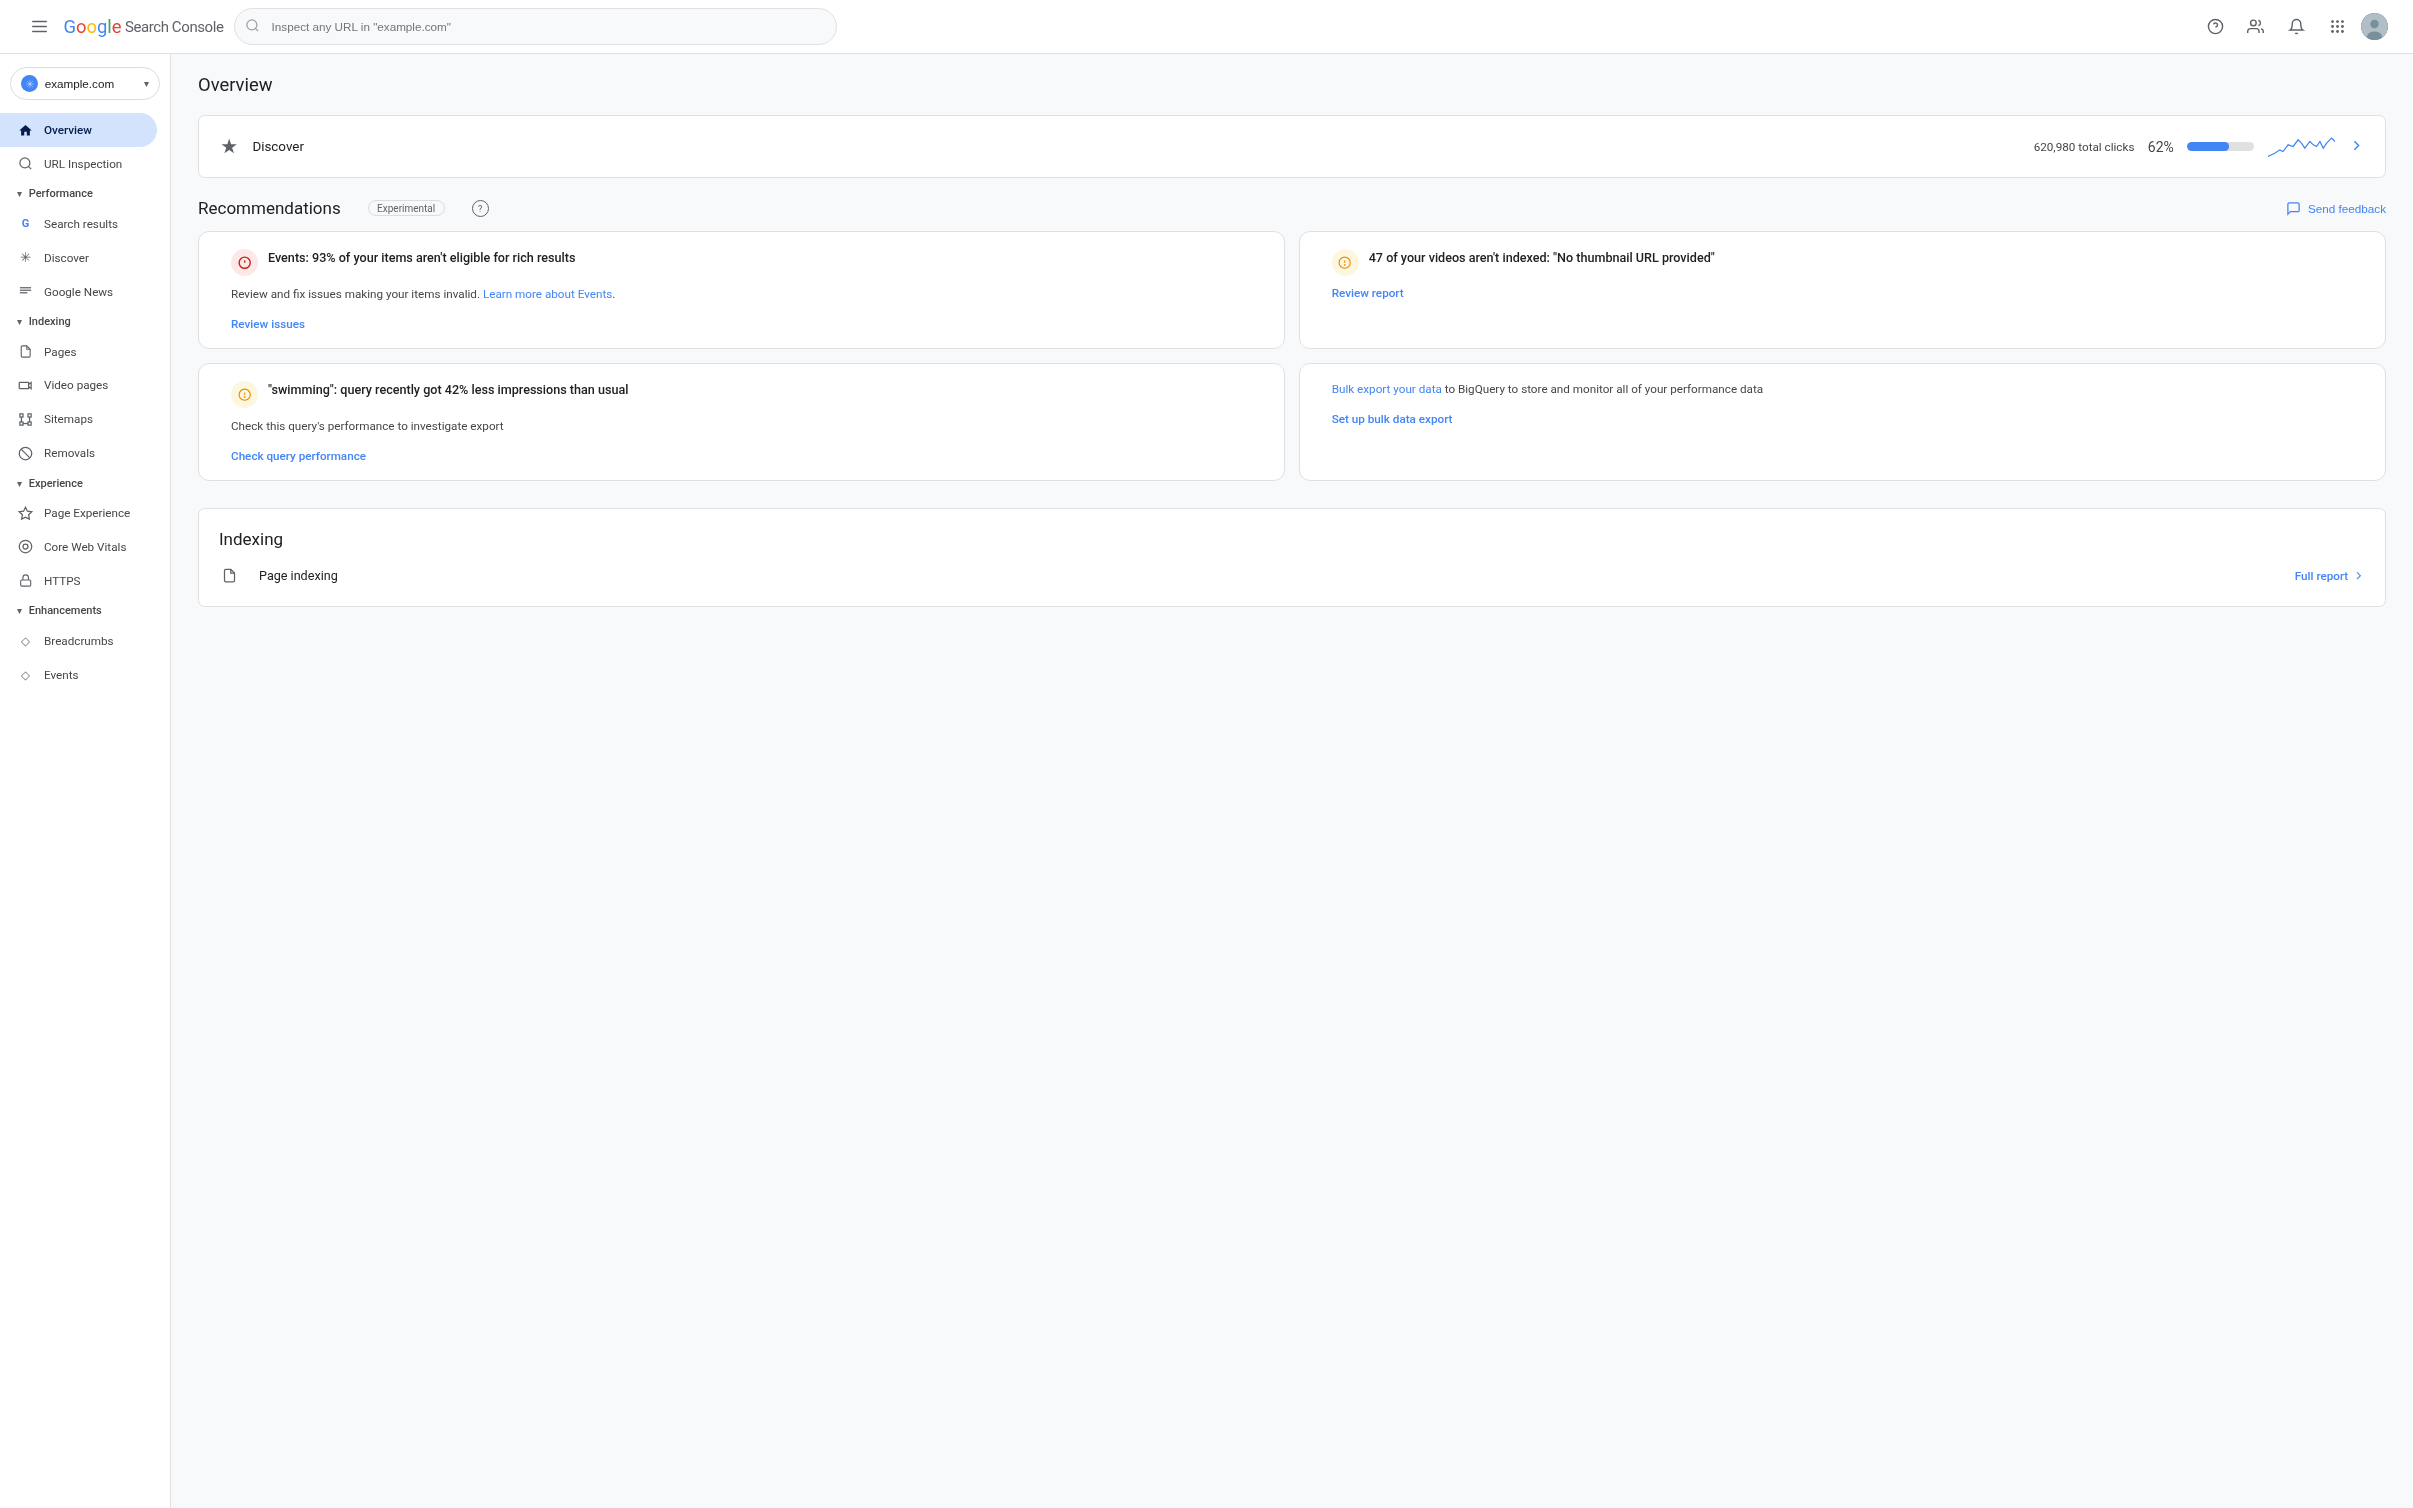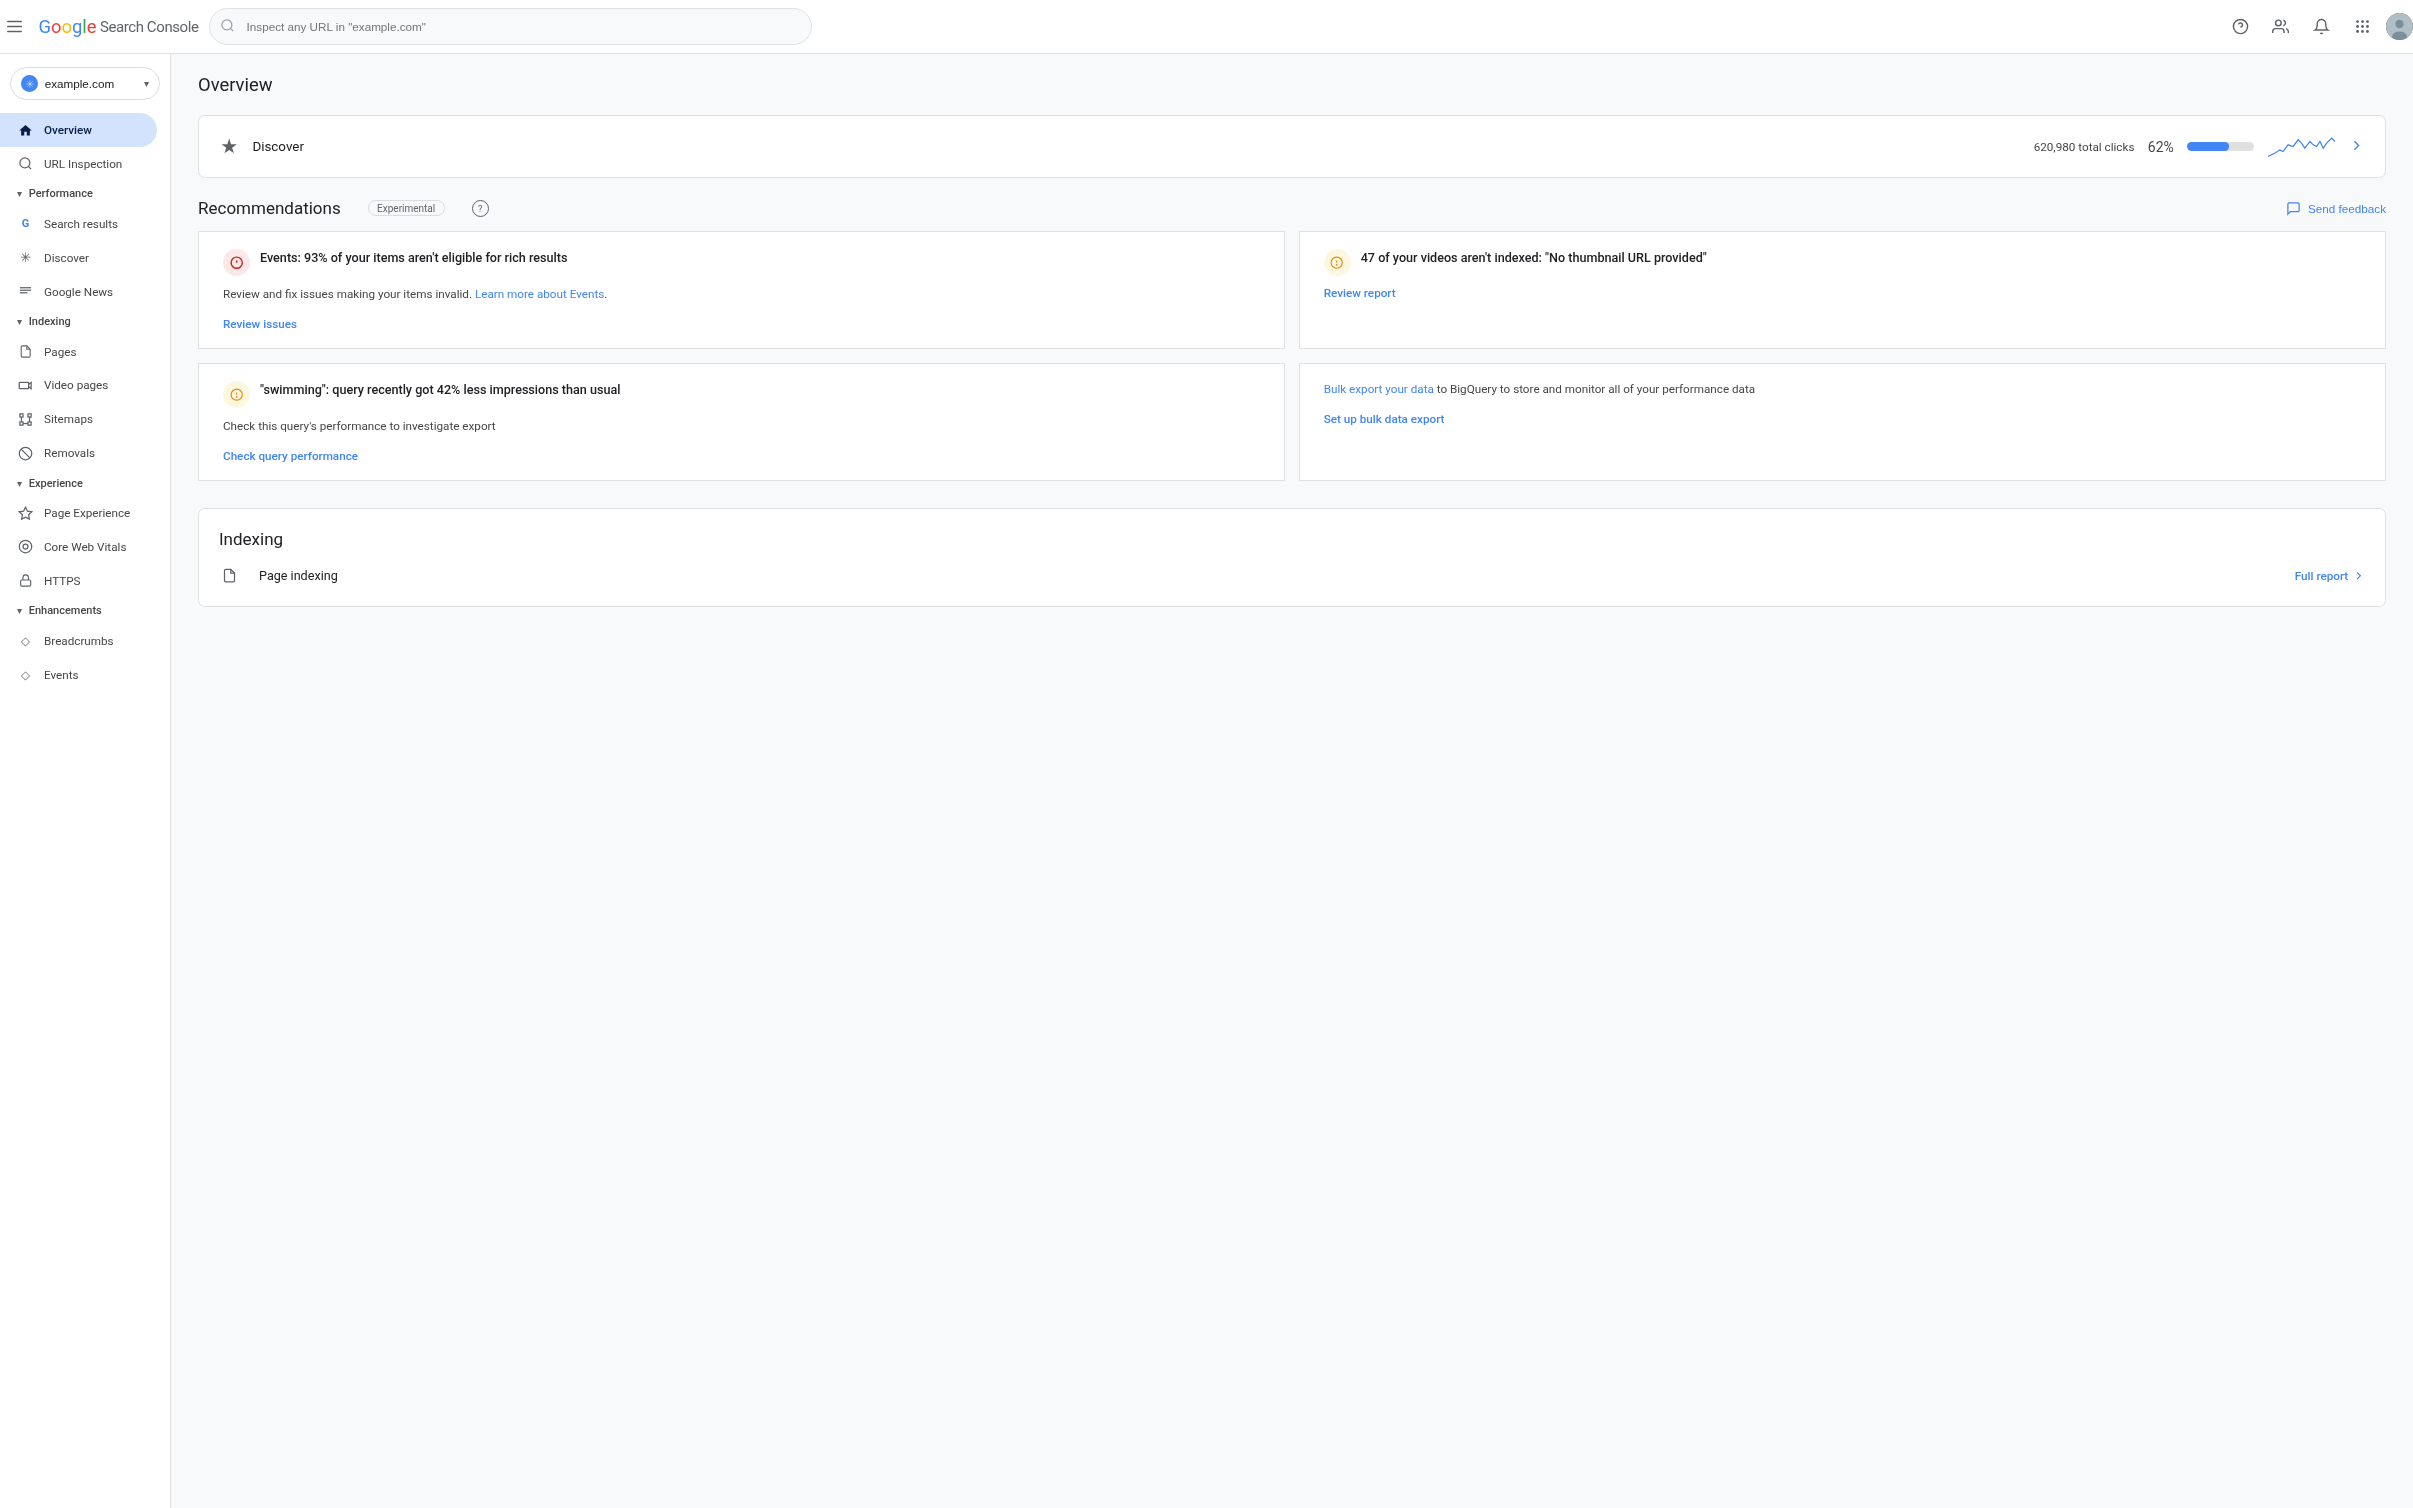--- a/index.html
+++ b/index.html
@@ -1,20 +1,20 @@
 <!DOCTYPE html>
 <html style="font-size:13.4px"><head>
   <meta charset="utf-8">
   <style>
     * { box-sizing: border-box; margin: 0; padding: 0; }
     body { font-family: 'Google Sans', Roboto, Arial, sans-serif; background: #f8f9fa; color: #202124; font-size: 11.7px; }
 
     
     .app { display: flex; flex-direction: column; height: 100vh; }
-    .topbar { display: flex; align-items: center; background: #fff; height: 54px; padding: 0 0; border-bottom: 0.8px solid #e0e0e0; gap: 10px; position: fixed; top: 0; left: 0; right: 0; z-index: 100; }
+    .topbar { display: flex; align-items: center; background: #fff; height: 54px; padding: 0 25px; border-bottom: 0.8px solid #e0e0e0; gap: 10px; position: fixed; top: 0; left: 0; right: 0; z-index: 100; }
     .main-layout { display: flex; margin-top: 54px; height: calc(100vh - 54px); }
     .sidebar { width: 171px; background: #fff; border-right: 0.8px solid #e0e0e0; overflow-y: auto; flex-shrink: 0; padding: 6.7px 0; }
     .content { flex: 1; overflow-y: auto; padding: 20px 27px; background: #f8f9fa; }
 
     
     .hamburger-btn { background: none; border: none; cursor: pointer; padding: 6.7px; border-radius: 50%; display: flex; align-items: center; justify-content: center; }
     .google-logo { display: flex; align-items: center; gap: 3.4px; }
     .logo-text { font-size: 15px; font-weight: 400; color: #5f6368; letter-spacing: -0.4px; white-space: nowrap; }
     .logo-g { color: #4285f4; }
     .logo-o1 { color: #ea4335; }
@@ -61,21 +61,21 @@
 
     
     .section-header { display: flex; align-items: center; justify-content: space-between; margin-bottom: 13.4px; }
     .section-title-wrap { display: flex; align-items: center; gap: 27px; }
     .section-title { font-size: 17px; font-weight: 400; color: #202124; }
     .experimental-badge { padding: 1.7px 8.4px; border: 0.8px solid #dadce0; border-radius: 10px; font-size: 10px; color: #5f6368; }
     .help-icon { width: 17px; height: 17px; border: 1.3px solid #5f6368; border-radius: 50%; display: flex; align-items: center; justify-content: center; font-size: 9.2px; color: #5f6368; cursor: pointer; }
     .send-feedback-btn { display: flex; align-items: center; gap: 6.7px; color: #4285f4; font-size: 11.7px; cursor: pointer; background: none; border: none; }
 
     .rec-grid { display: grid; grid-template-columns: 1fr 1fr; gap: 13.4px; margin-bottom: 27px; }
-    .rec-card { background: #fff; border: 0.8px solid #e0e0e0; border-radius: 0; padding: 17px 24px; }
+    .rec-card { background: #fff; border: 0.8px solid #e0e0e0; border-radius: 11px; padding: 17px 32px; }
     .rec-header { display: flex; align-items: flex-start; gap: 10px; margin-bottom: 10px; }
     .rec-icon-error { width: 27px; height: 27px; border-radius: 50%; background: #fce8e6; display: flex; align-items: center; justify-content: center; color: #c5221f; font-size: 13.4px; flex-shrink: 0; }
     .rec-icon-warn { width: 27px; height: 27px; border-radius: 50%; background: #fef7e0; display: flex; align-items: center; justify-content: center; color: #ea8600; font-size: 11.7px; flex-shrink: 0; }
     .rec-title { font-size: 12.6px; font-weight: 500; color: #202124; line-height: 1.4; }
     .rec-body { font-size: 11.7px; color: #444746; line-height: 1.5; margin-bottom: 13.4px; }
     .rec-link { color: #4285f4; text-decoration: none; }
     .rec-action { color: #4285f4; font-size: 11.7px; cursor: pointer; text-decoration: none; font-weight: 500; }
 
     
     .indexing-section { background: #fff; border-radius: 6.7px; border: 0.8px solid #e0e0e0; padding: 20px; }

